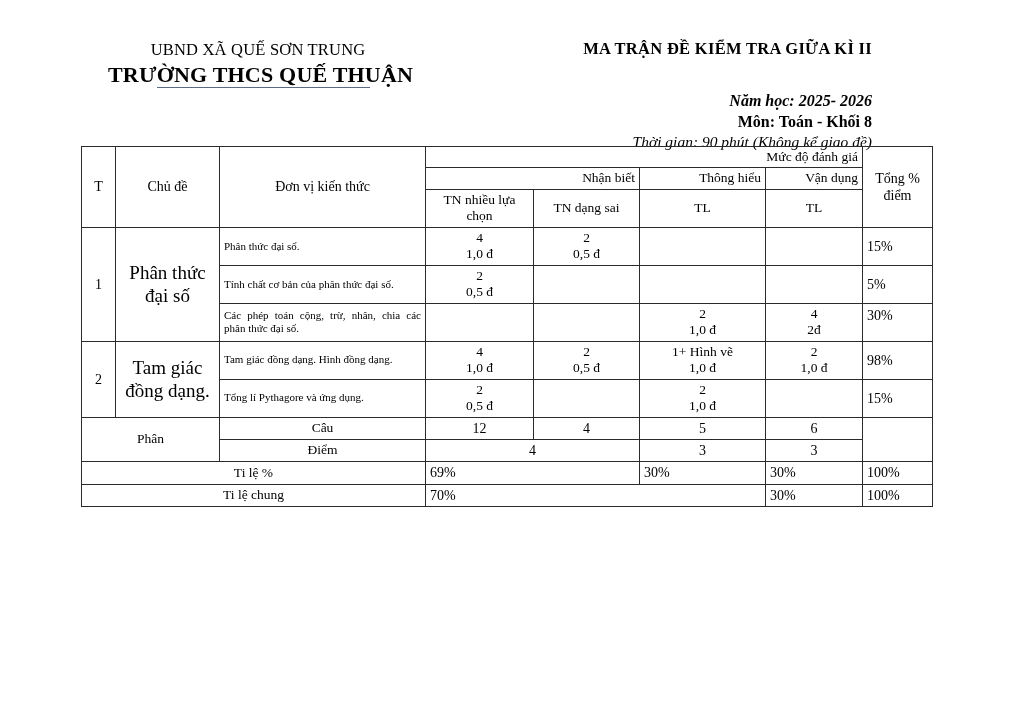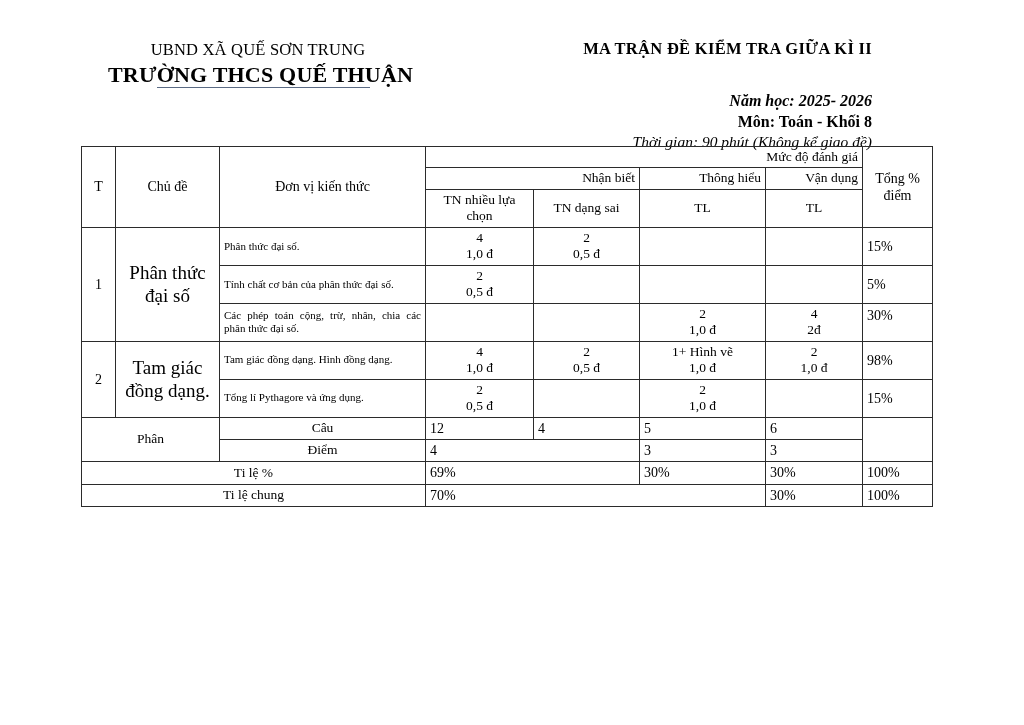--- a/index.html
+++ b/index.html
@@ -114,21 +114,21 @@
   .hdr-sub   { text-align: right; font-weight: bold; font-size: 13.5px; }
   .hdr-leaf  { text-align: center; font-size: 13.5px; }
 
   .unit-cell { text-align: justify; text-align-last: left; font-size: 11px; padding: 3px 5px; }
   .num-cell  { text-align: center; font-size: 13.5px; }
   .pct-cell  { font-weight: bold; font-size: 14px; }
   .topic-cell{ text-align: center; font-size: 19px; }
   .idx-cell  { text-align: center; font-weight: bold; font-size: 14px; }
 
   .tot-label { text-align: center; font-size: 13.5px; }
-  .tot-num   { font-weight: bold; font-size: 14px; }
+  .tot-num   { text-align: center; font-weight: bold; font-size: 14px; }
 
   .vd-pct-shift { vertical-align: top; padding-top: 1px; }
   .th-pct-mid   { vertical-align: middle; }
 </style>
 </head>
 <body>
 
 <div class="page">
 
   <div class="header">

